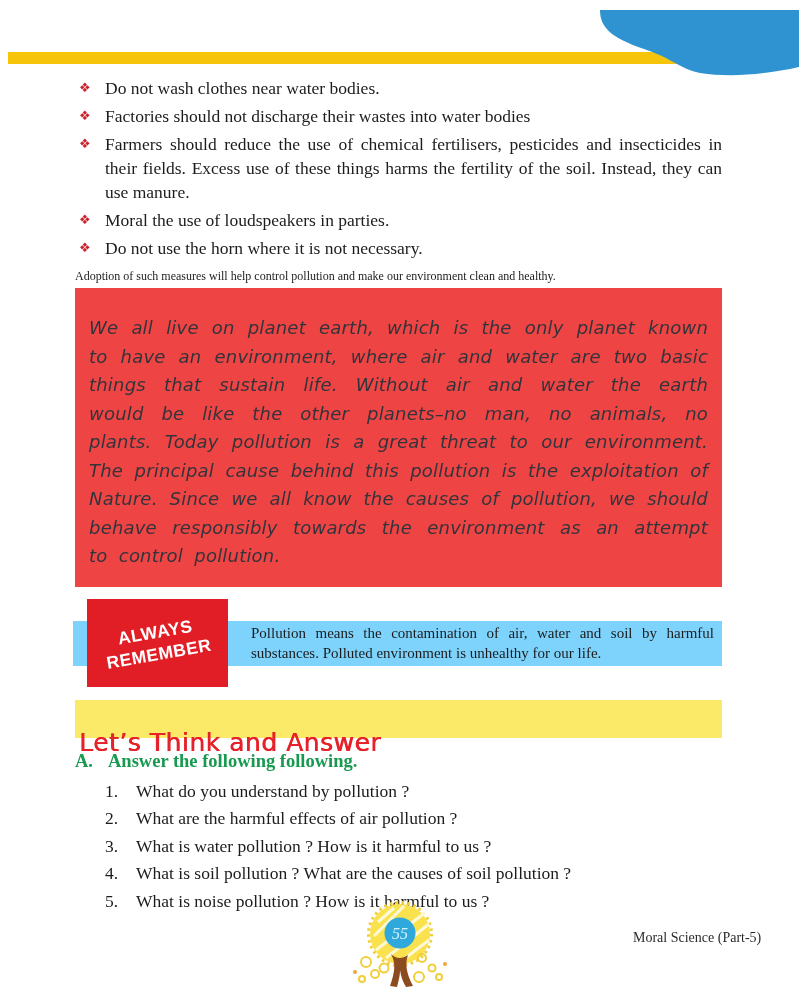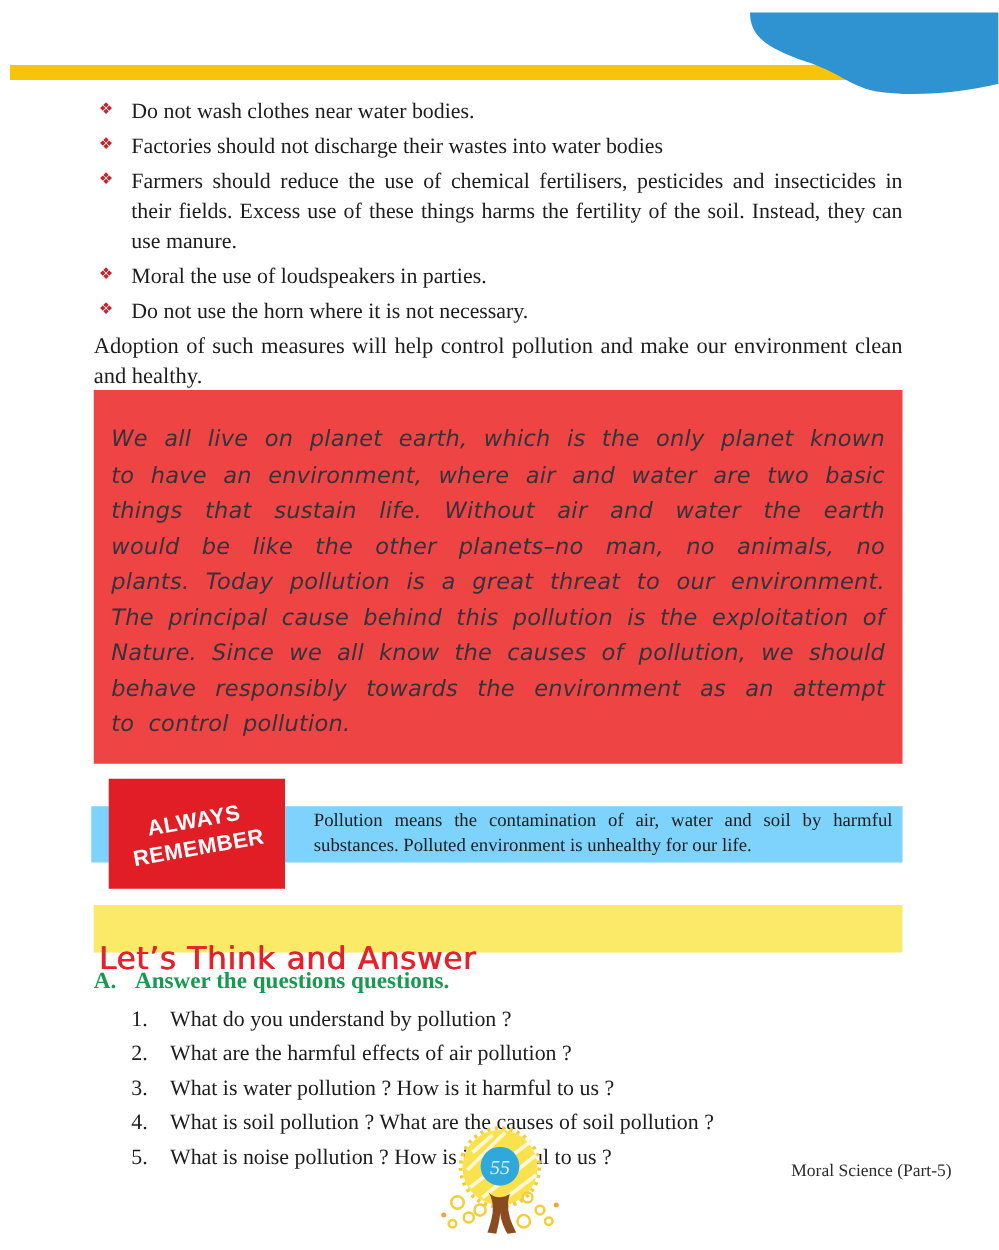--- a/index.html
+++ b/index.html
@@ -33,21 +33,21 @@
   }
   .bullet-item .diamond {
     flex:0 0 30px;
     font-family:"DejaVu Sans", sans-serif;
     color:#C8232C; font-size:13px; line-height:24px;
     text-align:left; padding-left:4px;
   }
   .bullet-item .btext { flex:1; text-align:justify; }
 
   .closing-para {
-    font-size:18px; line-height:24px; text-align:justify;
+    font-size:12px; line-height:24px; text-align:justify;
     margin-top:3px;
   }
 
   
   .mtu-row { text-align:center; position:relative; z-index:2; margin:9px 0 -12px 0; }
   .mtu-title {
     display:inline-block;
     color:#D31728; font-weight:bold;
     font-size:23px; line-height:26px;
     border-bottom:2px solid #D31728; padding-bottom:3px;
@@ -174,21 +174,21 @@
           <div>REMEMBER</div>
         </div>
       </div>
     </div>
 
     <div class="lta-strip">
       <span class="lta-title">Let’s Think and Answer</span>
     </div>
 
     <div class="sec-head">
-      <span class="sec-label">A.</span><span>Answer the questions questions.</span>
+      <span class="sec-label">A.</span><span>Answer the following following.</span>
     </div>
 
     <div class="q-list">
       <div class="q-item">
         <span class="q-num">1.</span>
         <span class="q-text">What do you understand by pollution ?</span>
       </div>
       <div class="q-item">
         <span class="q-num">2.</span>
         <span class="q-text">What are the harmful effects of air pollution ?</span>

